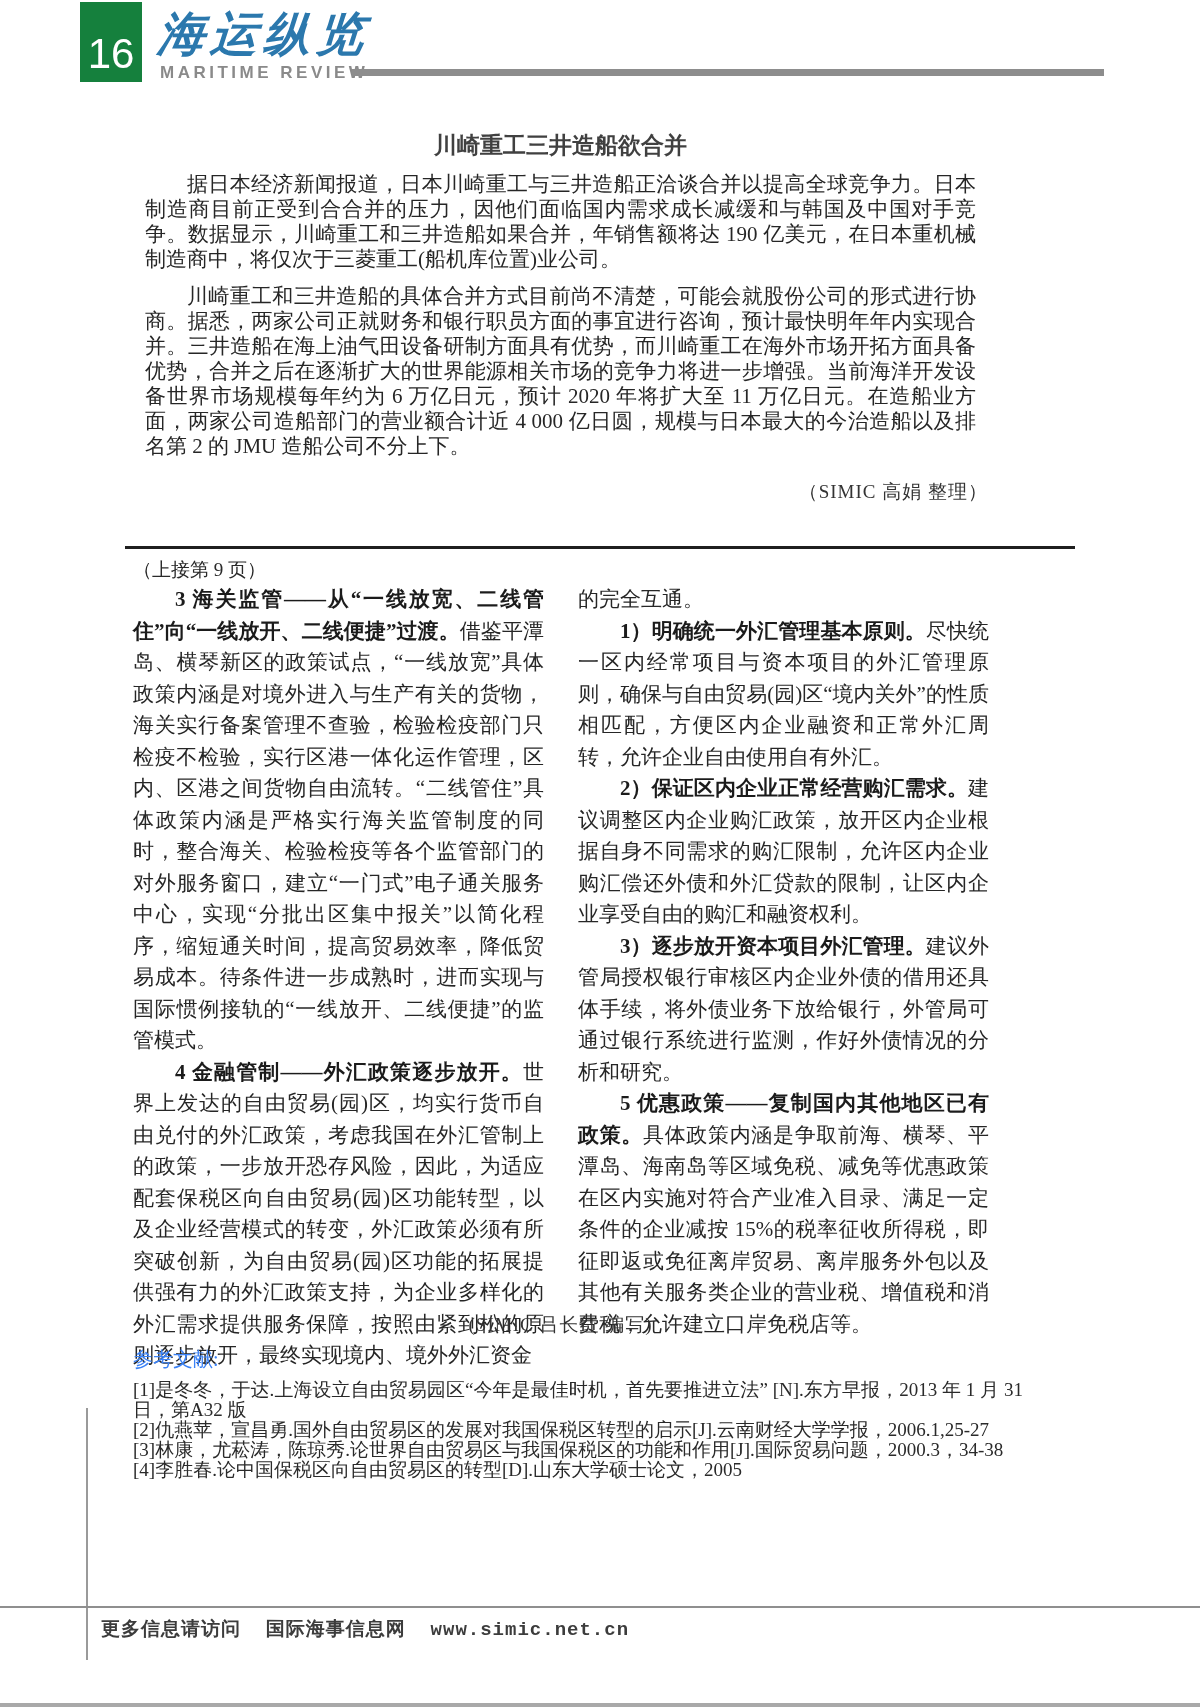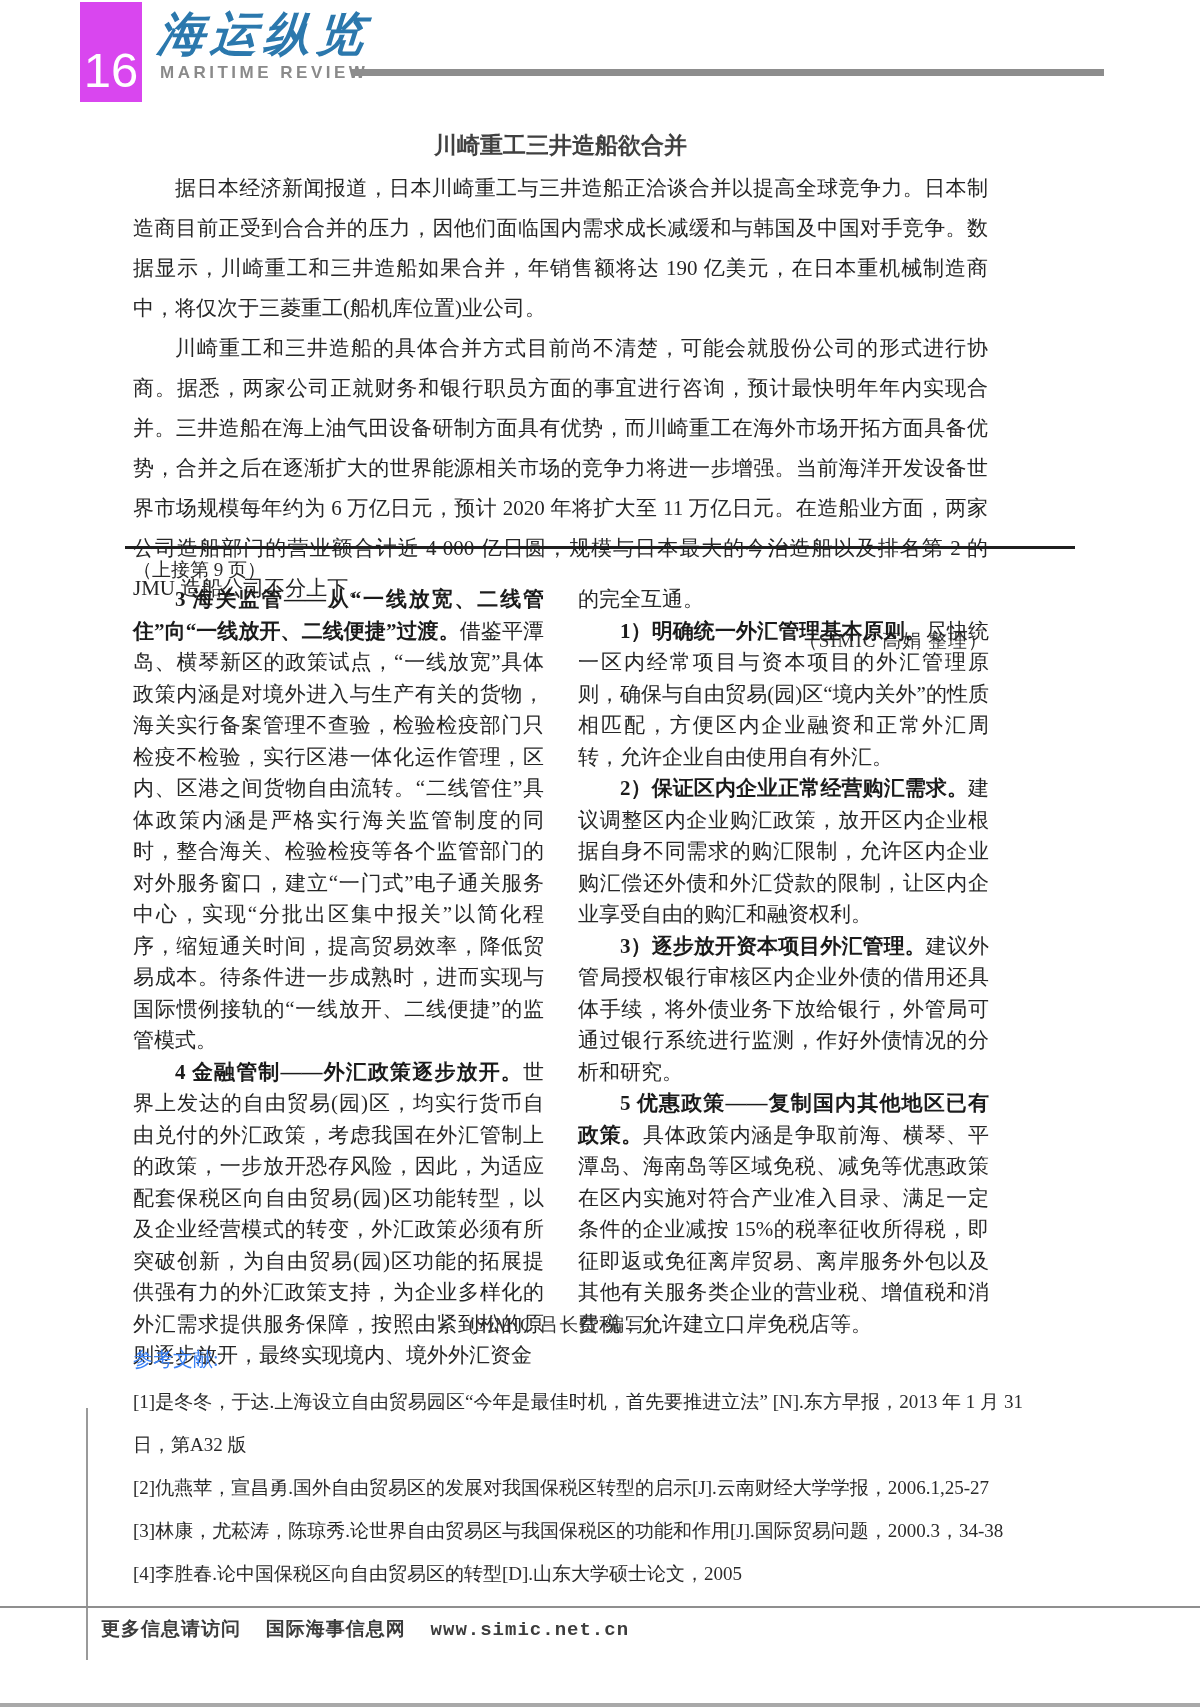--- a/index.html
+++ b/index.html
@@ -6,24 +6,24 @@
   #page{
     position:relative;
     width:1200px;height:1707px;
     background:#ffffff;
     overflow:hidden;
     font-family:"Liberation Serif","DejaVu Serif",serif;
     color:#222222;
   }
   
   .page-num-box{
-    position:absolute;left:80px;top:2px;width:62px;height:100px;
-    background:#d946ef;color:#ffffff;
+    position:absolute;left:80px;top:2px;width:62px;height:80px;
+    background:#15803d;color:#ffffff;
     font-family:"Liberation Sans","DejaVu Sans",sans-serif;
-    font-size:49px;display:flex;align-items:flex-end;justify-content:center;
+    font-size:42px;display:flex;align-items:flex-end;justify-content:center;
     padding-bottom:4px;box-sizing:border-box;
   }
   .brand-cn{
     position:absolute;left:158px;top:8px;
     color:#2b78ad;font-size:47px;font-weight:bold;font-style:italic;
     letter-spacing:6px;line-height:1.1;
     font-family:"DejaVu Serif","Liberation Serif",serif;
     transform:skewX(-4deg);
   }
   .brand-en{
@@ -35,40 +35,40 @@
     position:absolute;left:352px;top:69px;width:752px;height:7px;
     background:#8d8d8d;
   }
   
   .article{position:absolute;left:133px;top:130px;width:855px;}
   .article-title{
     text-align:center;color:#404040;font-weight:bold;font-size:23px;
     font-family:"Liberation Sans","DejaVu Sans",sans-serif;
     margin:0 0 8px 0;line-height:30px;
   }
-  .body-para{font-size:21px;line-height:40px;text-align:justify;margin:0;color:#262626;}
+  .body-para{font-size:21px;line-height:25px;text-align:justify;margin:12px;color:#262626;}
   .indent{text-indent:2em;}
   .byline-1{
     text-align:right;font-size:19px;margin-top:20px;color:#333333;letter-spacing:1px;
   }
   
   .divider{position:absolute;left:125px;top:546px;width:950px;height:0;border-top:3px solid #1f1f1f;}
   .continued-note{position:absolute;left:133px;top:557px;font-size:19px;color:#2a2a2a;}
   .columns{position:absolute;left:133px;top:584px;width:857px;display:flex;gap:34px;}
   .col{width:411px;}
   .col-para{font-size:21px;line-height:31.5px;text-align:justify;margin:0;color:#262626;}
   .col-para b{font-weight:bold;color:#1b1b1b;}
   .byline-2{
     position:absolute;left:133px;top:1312px;width:855px;
     text-align:center;font-size:19px;color:#333333;letter-spacing:1px;
   }
   
   .references{position:absolute;left:133px;top:1346px;width:890px;}
   .ref-heading{font-size:20px;font-weight:normal;margin:0 0 7px 0;color:#3b82f6;}
-  .ref-item{font-size:19px;line-height:43px;margin:0;text-align:justify;color:#2a2a2a;}
+  .ref-item{font-size:19px;line-height:20px;margin:0;text-align:justify;color:#2a2a2a;}
   
   .footer-vline{position:absolute;left:86px;top:1408px;width:2px;height:252px;background:#9a9a9a;}
   .footer-hline{position:absolute;left:0;top:1606px;width:1200px;height:2px;background:#8f8f8f;}
   .footer-text{
     position:absolute;left:101px;top:1616px;
     font-family:Liberation Mono, monospace;
     font-weight:bold;font-size:19px;color:#3c3c3c;white-space:pre;letter-spacing:1px;
   }
   .page-bottom-edge{position:absolute;left:0;top:1703px;width:1200px;height:4px;background:#a9a9a9;}
 </style>

